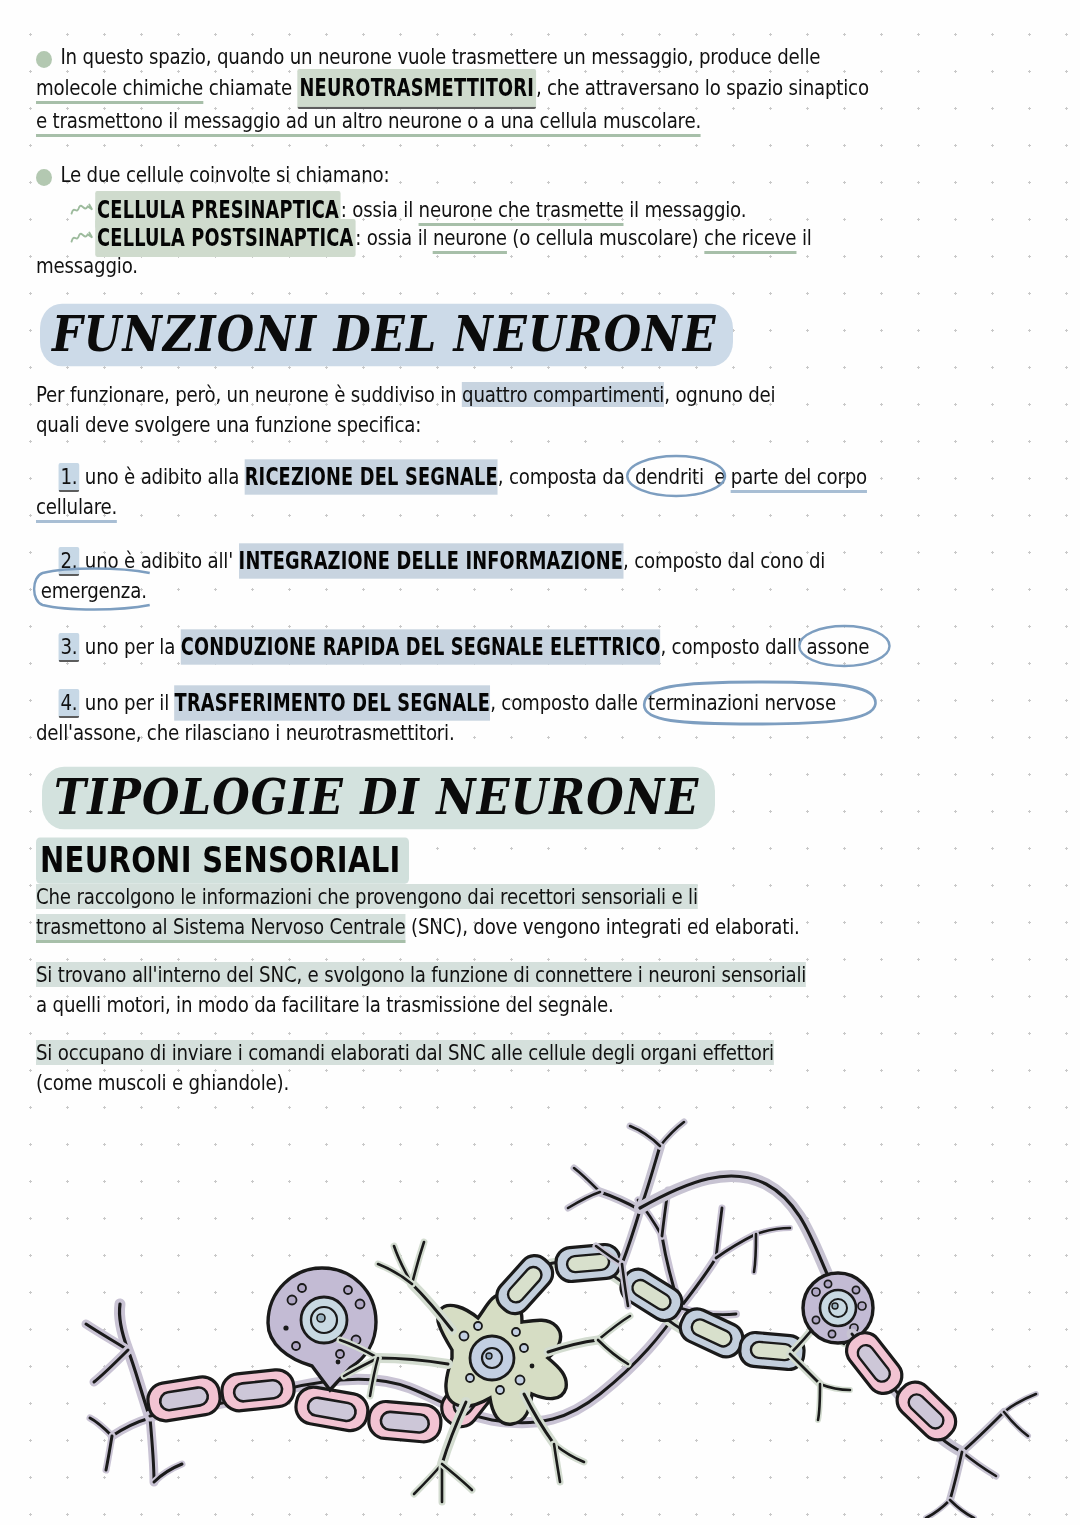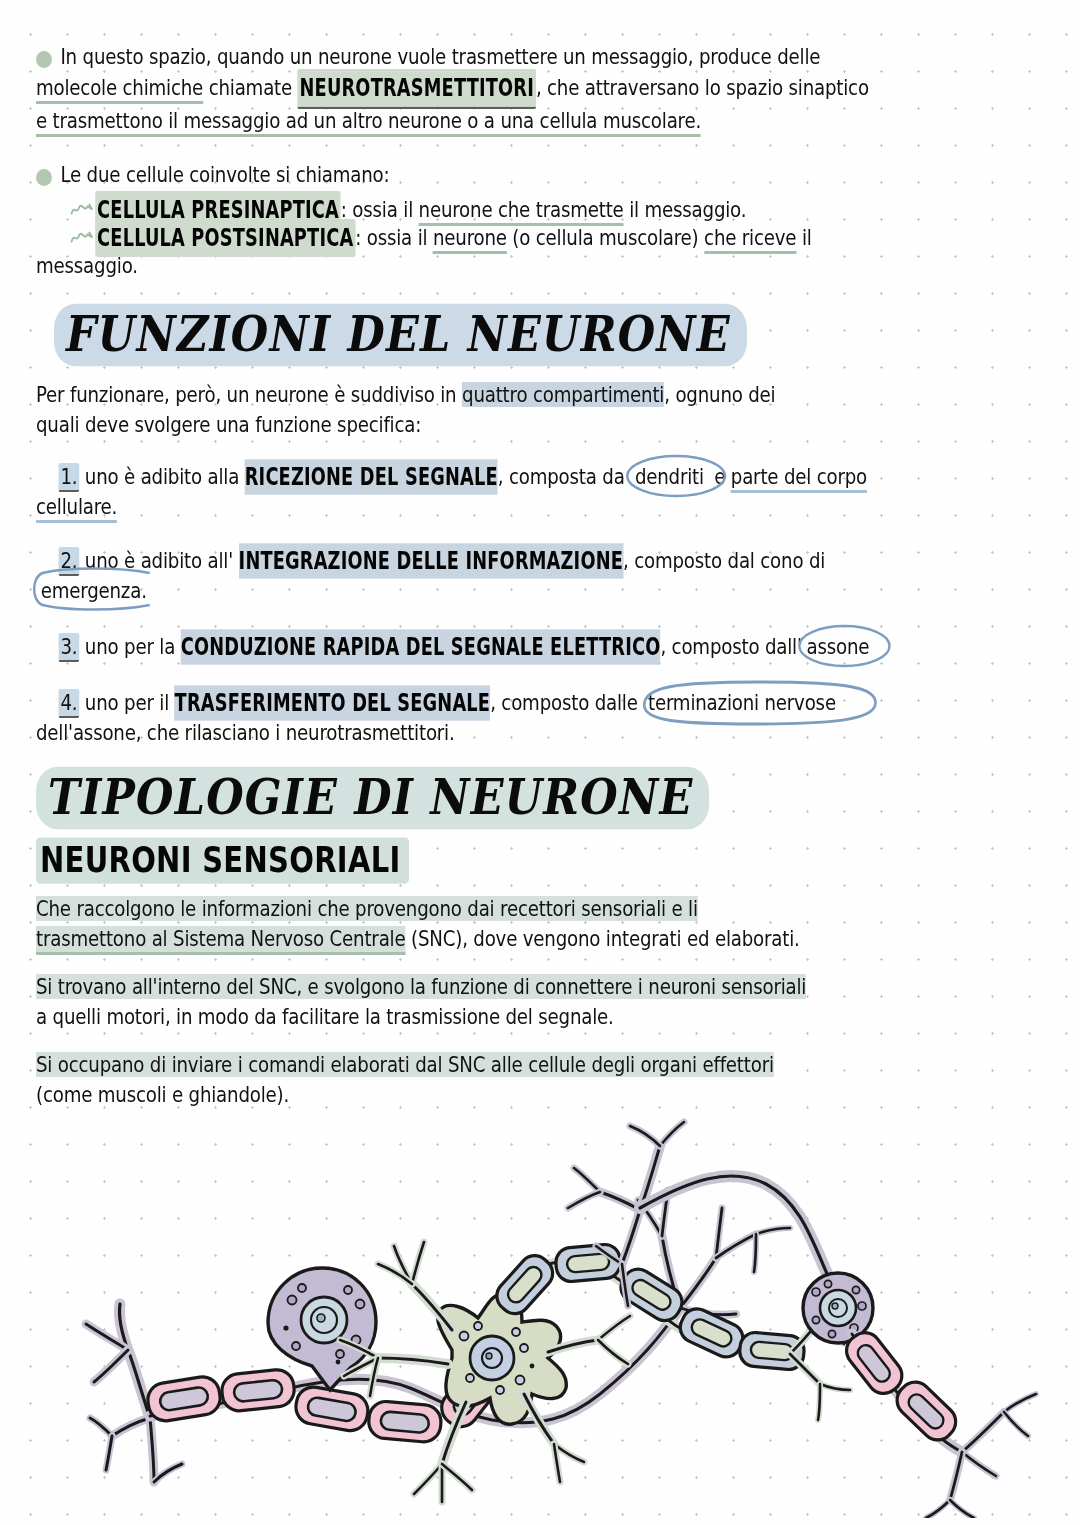--- a/index.html
+++ b/index.html
@@ -415,21 +415,21 @@
 
   <div class="body-txt" style="padding-left:36px;margin-top:-4px;">
     <svg class="squig" viewBox="0 0 30 20">
       <path d="M2 14 C5 4 8 16 11 7 C14 1 17 13 21 6 L26 9 L23 4" stroke="#9dbb9d" stroke-width="2.2" fill="none" stroke-linecap="round" stroke-linejoin="round"></path>
     </svg><span class="cap hl-green">CELLULA POSTSINAPTICA</span><span>: ossia il </span><span class="u-green">neurone</span><span> (o cellula muscolare) </span><span class="u-green">che riceve</span><span> il</span>
   </div>
   <div class="body-txt" style="margin-top:-3px;">messaggio.</div>
 
   <div class="spacer-l"></div>
 
-  <div style="margin-left:18px;">
+  <div style="margin-left:4px;">
     <span class="sec-title sec-blue">FUNZIONI DEL NEURONE</span>
   </div>
 
   <div style="height:17px;"></div>
 
   <div class="body-txt">
     <span>Per funzionare, però, un neurone è suddiviso in </span><span class="hl-grayblue">quattro compartimenti</span><span>, ognuno dei </span><br>
     <span>quali deve svolgere una funzione specifica:</span>
   </div>
 
@@ -463,28 +463,28 @@
 
   <div class="body-txt" style="padding-left:24px;">
     <span class="hl-blue u-dark">4.</span><span> uno per il </span><span class="cap hl-grayblue">TRASFERIMENTO DEL SEGNALE</span><span>, composto dalle </span><span class="circled"><svg width="262" height="48" viewBox="0 0 262 48">
           <path d="M8 26 C8 8 40 3 130 3 C228 3 256 9 254 25 C252 42 200 45 126 45 C44 45 8 42 8 26 Z" fill="none" stroke="#7d9ec0" stroke-width="2.8"></path>
         </svg><span>terminazioni nervose</span></span><br>
     <span style="margin-left:-24px;">dell'assone, che rilasciano i neurotrasmettitori.</span>
   </div>
 
   <div style="height:22px;"></div>
 
-  <div style="margin-left:0;">
+  <div style="margin-left:6px;">
     <span class="sec-title sec-teal">TIPOLOGIE DI NEURONE</span>
   </div>
 
   <div style="height:16px;"></div>
 
   <div>
-    <div style="margin-bottom:15px;text-decoration:underline;">
+    <div style="margin-bottom:3px;text-decoration:underline;">
       <span class="sub-title">NEURONI SENSORIALI</span>
     </div>
     <div class="body-txt">
       <span class="hl-green2">Che raccolgono le informazioni che provengono dai recettori sensoriali e li</span><br>
       <span class="hl-green2 u-green">trasmettono al Sistema Nervoso Centrale</span><span> (SNC), dove vengono integrati ed elaborati.</span>
     </div>
   </div>
 
   <div style="height:18px;"></div>
 

